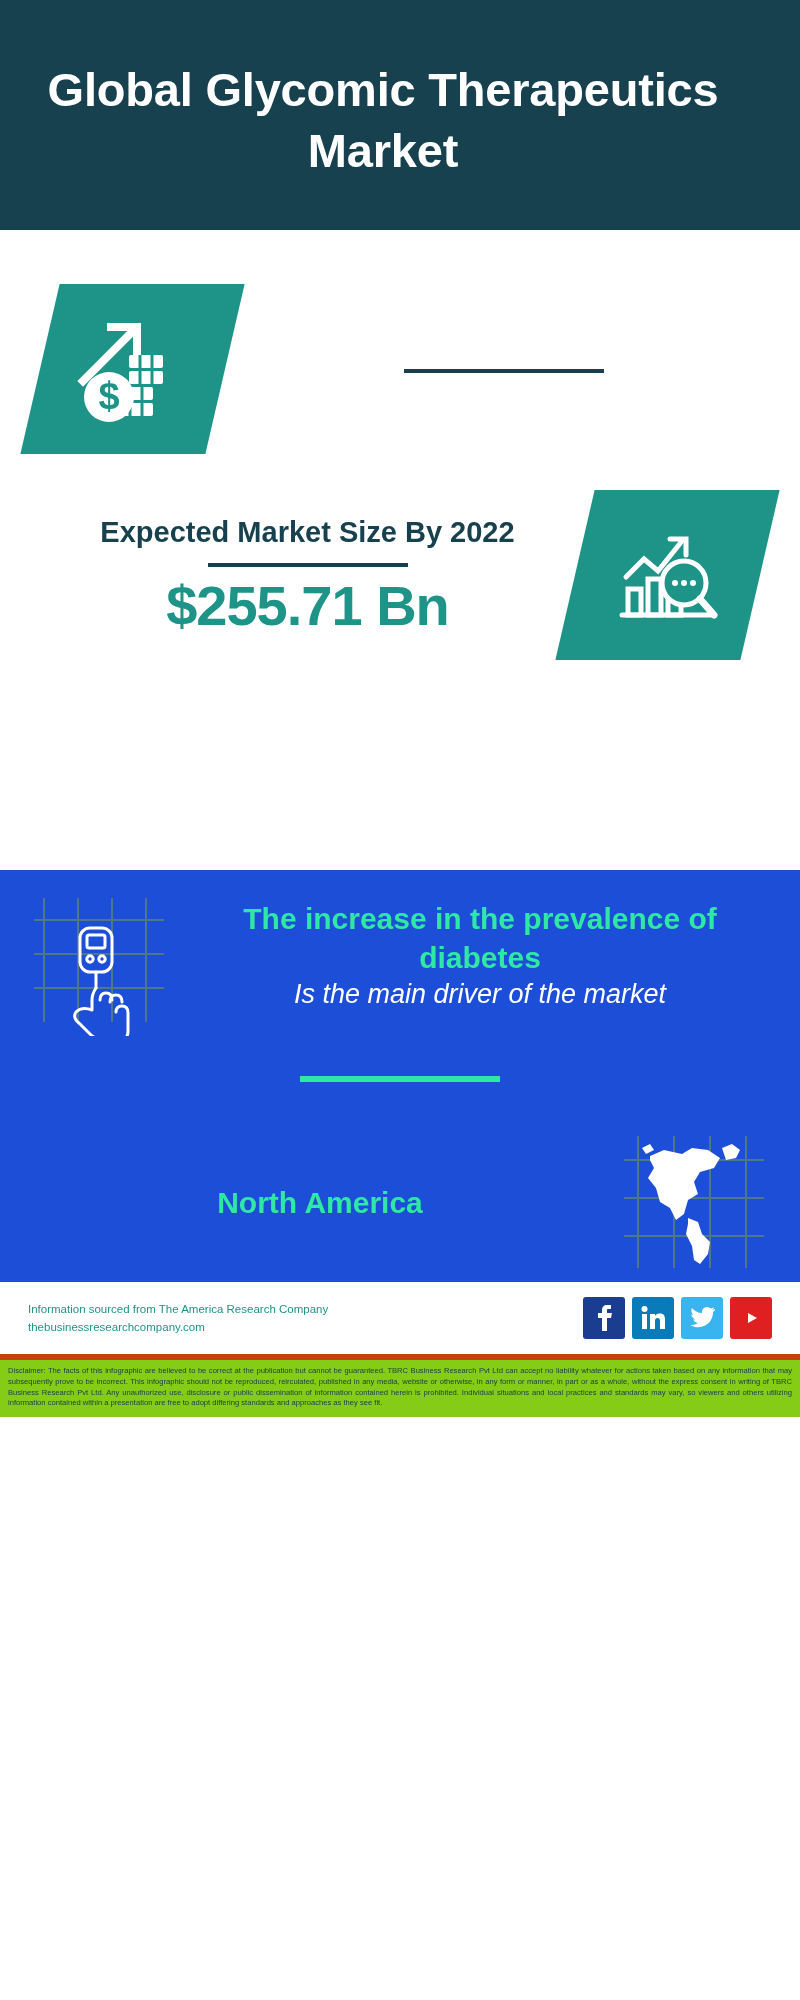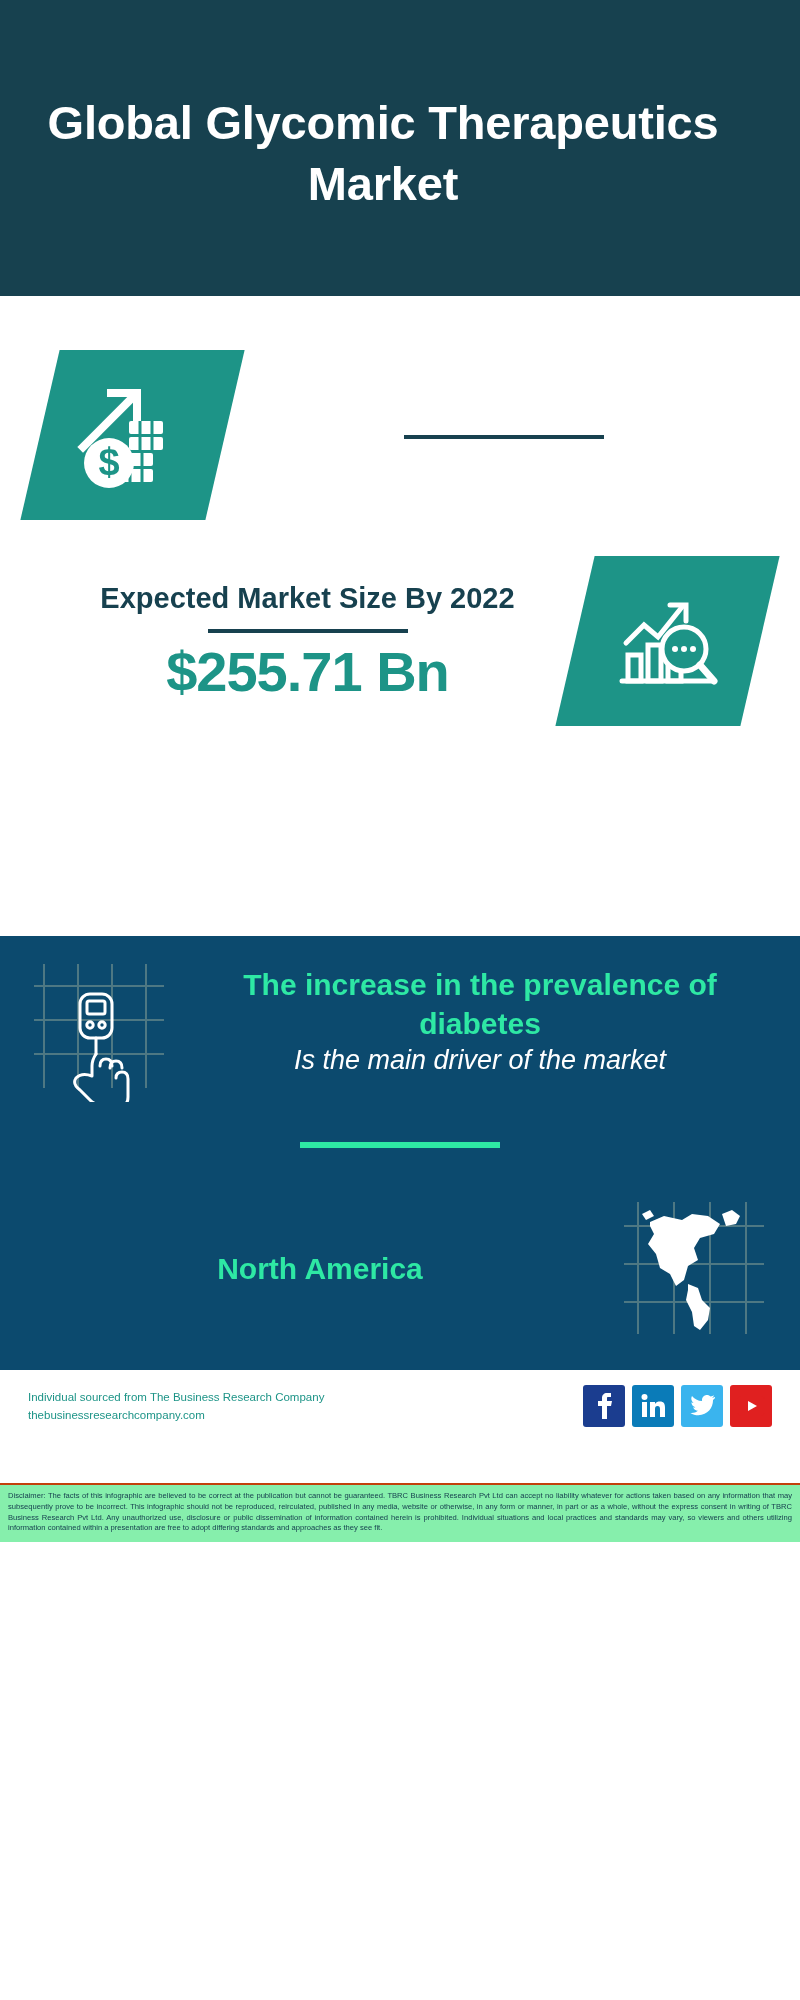--- a/index.html
+++ b/index.html
@@ -7,21 +7,21 @@
   body {
     font-family:"Liberation Sans", sans-serif;
     background:#ffffff;
     width:800px; height:2000px;
     overflow:hidden;
     position:relative;
   }
   
   .header {
     background:#17414f;
-    height:296px;
+    height:230px;
     display:flex; align-items:center; justify-content:center;
     padding:10px 60px 0 26px;
   }
   .header h1 {
     color:#ffffff;
     font-size:47px;
     font-weight:bold;
     line-height:1.30;
     text-align:center;
     letter-spacing:-0.2px;
@@ -53,21 +53,21 @@
   .stat-value {
     color:#1d9487; font-size:56px; font-weight:bold; line-height:1.1;
     letter-spacing:-1px;
   }
   .gap-left { padding-left:22px; }
   
   .skyline { position:relative; height:0; }
   .skyline svg { display:block; width:800px; }
   
   .dark-zone {
-    background:#0c4a6e;
+    background:#1d4ed8;
     padding:0 0 0 0;
     position:relative;
   }
   .fact-row { display:flex; align-items:center; padding:0 26px; }
   .icon-box { flex:0 0 auto; width:160px; height:160px; position:relative; }
   .fact-text { flex:1 1 auto; text-align:center; padding:0 10px; }
   .fact-hl {
     color:#2ee8a4; font-size:30px; font-weight:bold; line-height:1.30;
     display:block;
   }
@@ -95,24 +95,23 @@
   .soc {
     width:42px; height:42px; border-radius:3px;
     display:flex; align-items:center; justify-content:center;
     color:#fff; font-weight:bold;
   }
   .soc-fb { background:#1b3d8f; }
   .soc-li { background:#0a7bb8; }
   .soc-tw { background:#3ab4ee; }
   .soc-yt { background:#e02020; }
   .disclaimer {
-    background:#86efac;
-    border-top:2px solid #c2410c;
+    background:#84cc16;
+    border-top:6px solid #c2410c;
     padding:6px 8px 8px 8px;
-    margin-top:41px;
   }
   .disclaimer p {
     color:#17414f; font-size:7.6px; line-height:1.42;
     text-align:justify;
   }
 </style>
 </head>
 <body>
 
 <div class="header">
@@ -275,21 +274,21 @@
       </svg>
     </div>
     <div class="fact-text">
       <span class="fact-hl">The increase in the prevalence of diabetes</span>
       <span class="fact-sub">Is the main driver of the market</span>
     </div>
   </div>
 
   <div class="mint-rule"></div>
 
-  <div class="fact-row" style="padding-bottom:22px">
+  <div class="fact-row" style="">
     <div class="fact-text">
       <span class="fact-hl">North America</span>
     </div>
     <div class="icon-box">
       <svg width="160" height="160" viewBox="0 0 160 160">
         <g stroke="#4e7883" stroke-width="2" fill="none">
           <line x1="24" y1="14" x2="24" y2="146"></line>
           <line x1="60" y1="14" x2="60" y2="146"></line>
           <line x1="96" y1="14" x2="96" y2="146"></line>
           <line x1="132" y1="14" x2="132" y2="146"></line>
@@ -304,21 +303,21 @@
           <path d="M108 26 l10 -4 l8 6 l-4 8 l-10 2 z"></path>
           <path d="M28 26 l8 -4 l4 6 l-8 4 z"></path>
         </g>
       </svg>
     </div>
   </div>
 </div>
 
 <div class="source-strip">
   <div class="source-text">
-    <div>Individual sourced from The Business Research Company</div>
+    <div>Information sourced from The America Research Company</div>
     <div>thebusinessresearchcompany.com</div>
   </div>
   <div class="socials">
     <div class="soc soc-fb">
       <svg width="24" height="26" viewBox="0 0 24 26">
           <path d="M15 4h4V0h-4c-3 0-5 2-5 5v3H6v5h4v13h5V13h4l1-5h-5V5c0-.6.4-1 1-1z" fill="#fff"></path>
         </svg>
     </div>
     <div class="soc soc-li">
       <svg width="26" height="26" viewBox="0 0 26 26">

